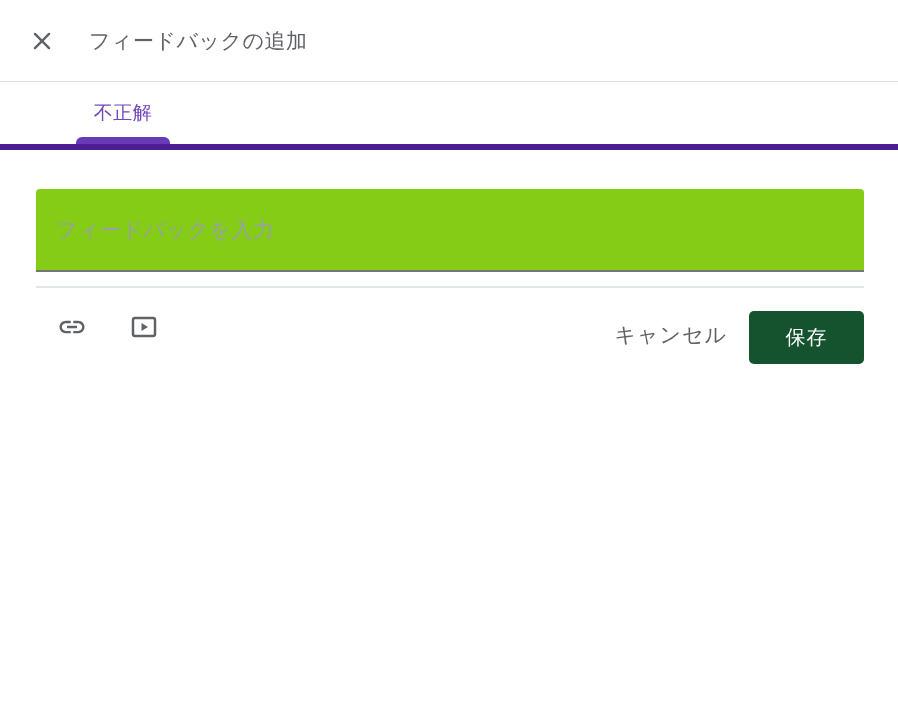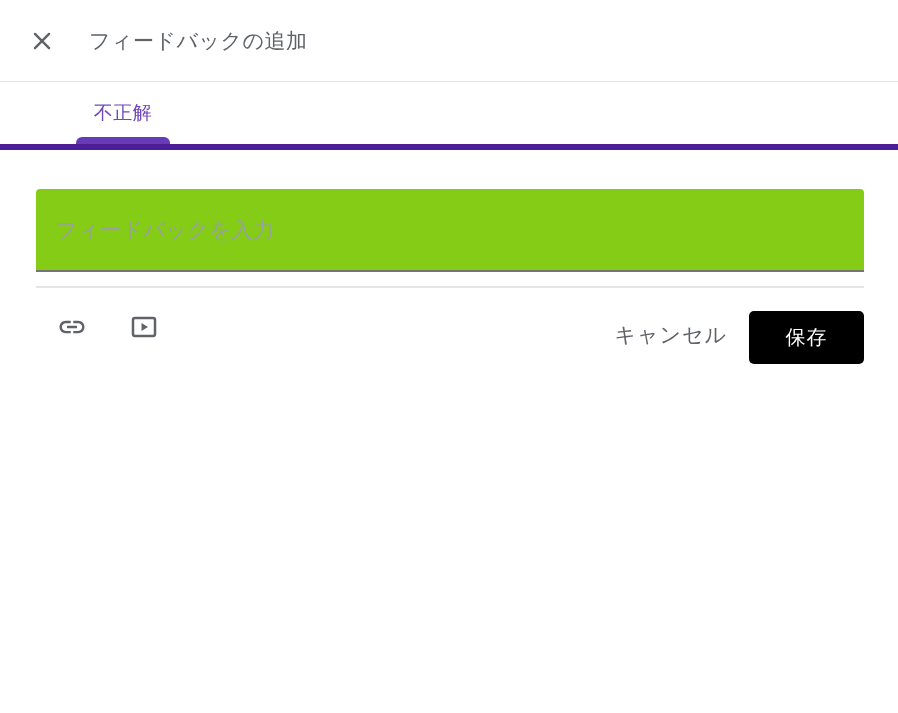--- a/index.html
+++ b/index.html
@@ -108,21 +108,21 @@
     background: none; border: none; cursor: pointer;
     font-family: inherit;
     font-size: 21px;
     color: #5f6368;
     padding: 10px 4px;
     margin-right: 18px;
     letter-spacing: 1px;
   }
   .save-btn {
     width: 115px; height: 53px;
-    background: #000000;
+    background: #14532d;
     color: #ffffff;
     border: none; border-radius: 5px;
     cursor: pointer;
     font-family: inherit;
     font-size: 20px;
     letter-spacing: 1px;
   }
 </style>
 </head>
 <body>

